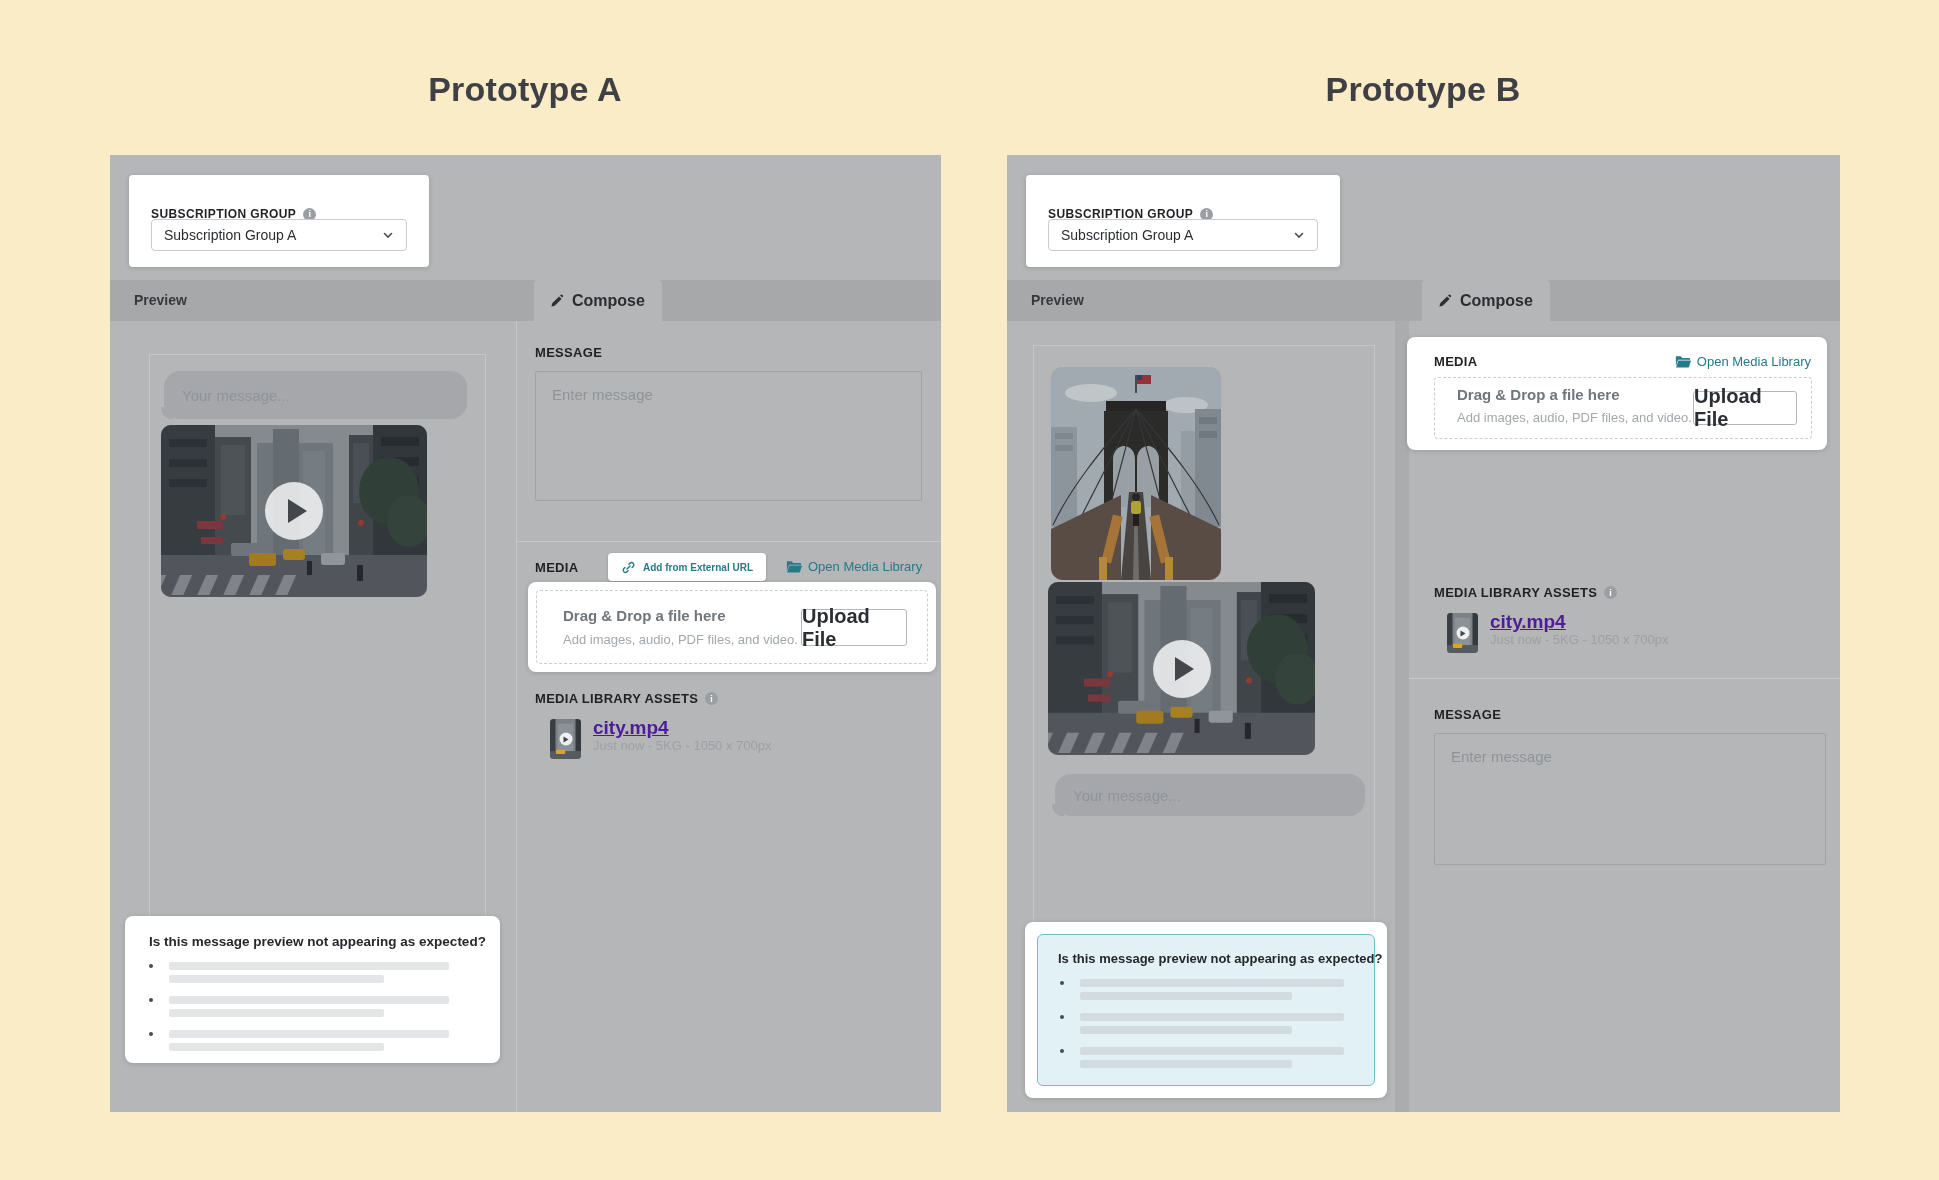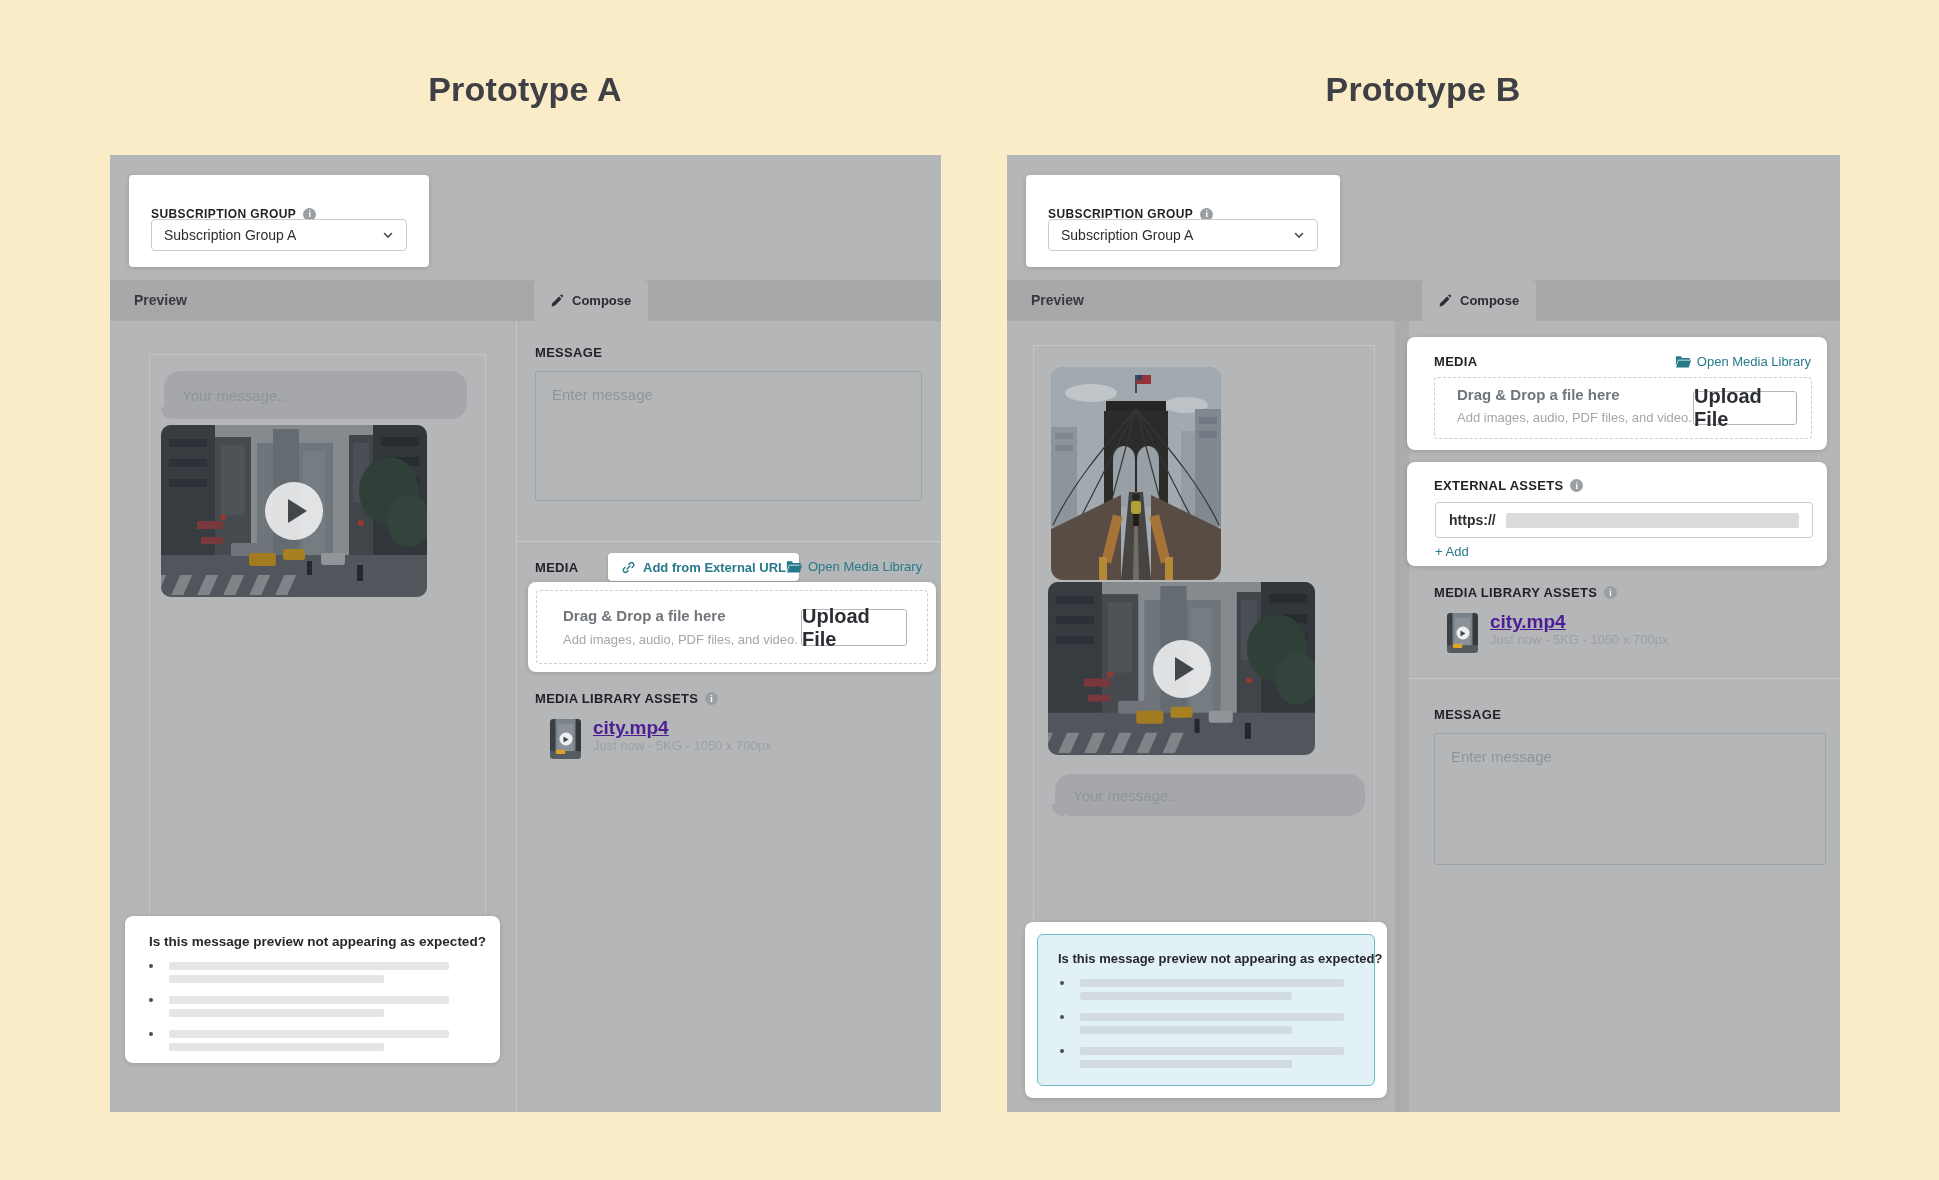--- a/index.html
+++ b/index.html
@@ -10,21 +10,21 @@
     font-size:34px; font-weight:bold; color:#3E4046; letter-spacing:.2px; }
 
   .panel { position:absolute; top:155px; height:957px; background:#B5B6B8; }
   #panelA { left:110px; width:831px; }
   #panelB { left:1007px; width:833px; }
 
   .band { position:absolute; left:0; right:0; top:125px; height:41px; background:#A7A8AA; }
   .band-label { position:absolute; left:24px; top:12px; font-size:14px; font-weight:bold; color:#37393D; }
 
   .tab { position:absolute; top:125px; height:41px; background:#B5B6B8; border-radius:4px 4px 0 0;
-    display:flex; align-items:center; gap:8px; padding:0 17px; font-size:13px; font-weight:bold; color:#2B2D31; cursor:pointer; }
+    display:flex; align-items:center; gap:8px; padding:0 17px; font-size:16px; font-weight:bold; color:#2B2D31; cursor:pointer; }
 
   .sub-card { position:absolute; left:19px; top:20px; height:92px; background:#fff; border-radius:4px;
     box-shadow:0 1px 5px rgba(0,0,0,.16); }
   .label-row { display:flex; align-items:center; gap:7px;margin-top:16px; }
   .micro-label { font-size:12px; font-weight:bold; letter-spacing:.4px; color:#1F2124; }
   .info-dot { width:13px; height:13px; border-radius:50%; background:#9B9FA3; color:#fff;
     font-size:9px; font-weight:bold; display:flex; align-items:center; justify-content:center; flex:0 0 auto; }
   .info-dot::before { content:"i"; }
   .select { position:absolute; left:22px; right:22px; top:44px; height:32px; background:#fff;
     border:1px solid #C9CBCE; border-radius:4px; display:flex; align-items:center;
@@ -53,21 +53,21 @@
 
   .sec-label { position:absolute; display:flex; align-items:center; gap:7px;
     font-size:13px; font-weight:bold; letter-spacing:.3px; color:#1F2124; }
 
   .ta { position:absolute; background:transparent; border:1px solid #9EA3A5; border-radius:2px;
     resize:none; padding:14px 16px; font-size:15px; color:#3A3D41; font-family:"Liberation Sans",sans-serif; outline:none; }
   .ta::placeholder { color:#8F9498; }
 
   .pill { position:absolute; height:28px; background:#fff; border-radius:4px;
     box-shadow:0 1px 3px rgba(0,0,0,.2); display:flex; align-items:center; gap:7px;
-    padding:0 13px; font-size:13px; font-weight:bold; color:#267A8A; cursor:pointer; }
+    padding:0 13px; font-size:10px; font-weight:bold; color:#267A8A; cursor:pointer; }
   .teal-link { position:absolute; display:flex; align-items:center; gap:6px;
     font-size:13px; font-weight:normal; color:#267A8A; cursor:pointer; }
 
   .white-card { position:absolute; background:#fff; border-radius:8px; box-shadow:0 1px 5px rgba(0,0,0,.15); }
   .dz { position:absolute; border:1.6px dashed #C9CDCF; border-radius:4px; }
   .dz-title { position:absolute; font-size:15px; font-weight:bold; color:#70767B; }
   .dz-sub { position:absolute; font-size:13px; color:#A2A7AB; }
   .upload-btn { position:absolute; background:#fff; border:1px solid #B3B7B9; border-radius:3px;
     font-size:20px; font-weight:bold; color:#2B2E32; display:flex; align-items:center;
     justify-content:center; cursor:pointer; }
@@ -402,33 +402,20 @@
     </div>
     <div class="dz" style="left:27px;top:40px;width:378px;height:62px;">
       <span class="dz-title" style="left:22px;top:8px;">Drag &amp; Drop a file here</span>
       <span class="dz-sub" style="left:22px;top:32px;">Add images, audio, PDF files, and video.</span>
       <div class="upload-btn" style="right:14px;top:13px;width:104px;height:34px;">
         <span>Upload File</span>
       </div>
     </div>
   </div>
 
-  <div class="white-card" style="left:400px;top:307px;width:420px;height:104px;">
-    <span class="sec-label" style="left:27px;top:16px;position:absolute;">
-      <span>EXTERNAL ASSETS</span>
-      <span class="info-dot"></span>
-    </span>
-    <div class="url-box" style="left:28px;top:40px;width:378px;">
-      <span class="url-prefix">https://</span>
-      <div class="url-bar"></div>
-    </div>
-    <div class="teal-link" style="left:28px;top:82px;">
-      <span>+ Add</span>
-    </div>
-  </div>
 
   <span class="sec-label" style="left:427px;top:430px;">
     <span>MEDIA LIBRARY ASSETS</span>
     <span class="info-dot"></span>
   </span>
   <div class="asset-row" style="left:440px;top:456px;width:280px;height:44px;">
     <div class="asset-thumb" style="left:0;top:2px;">
       <svg viewBox="0 0 266 172" preserveAspectRatio="xMidYMid slice">
         <rect width="266" height="172" fill="#7A8288"></rect>
         <rect x="0" y="0" width="90" height="150" fill="#3A3F44"></rect>

